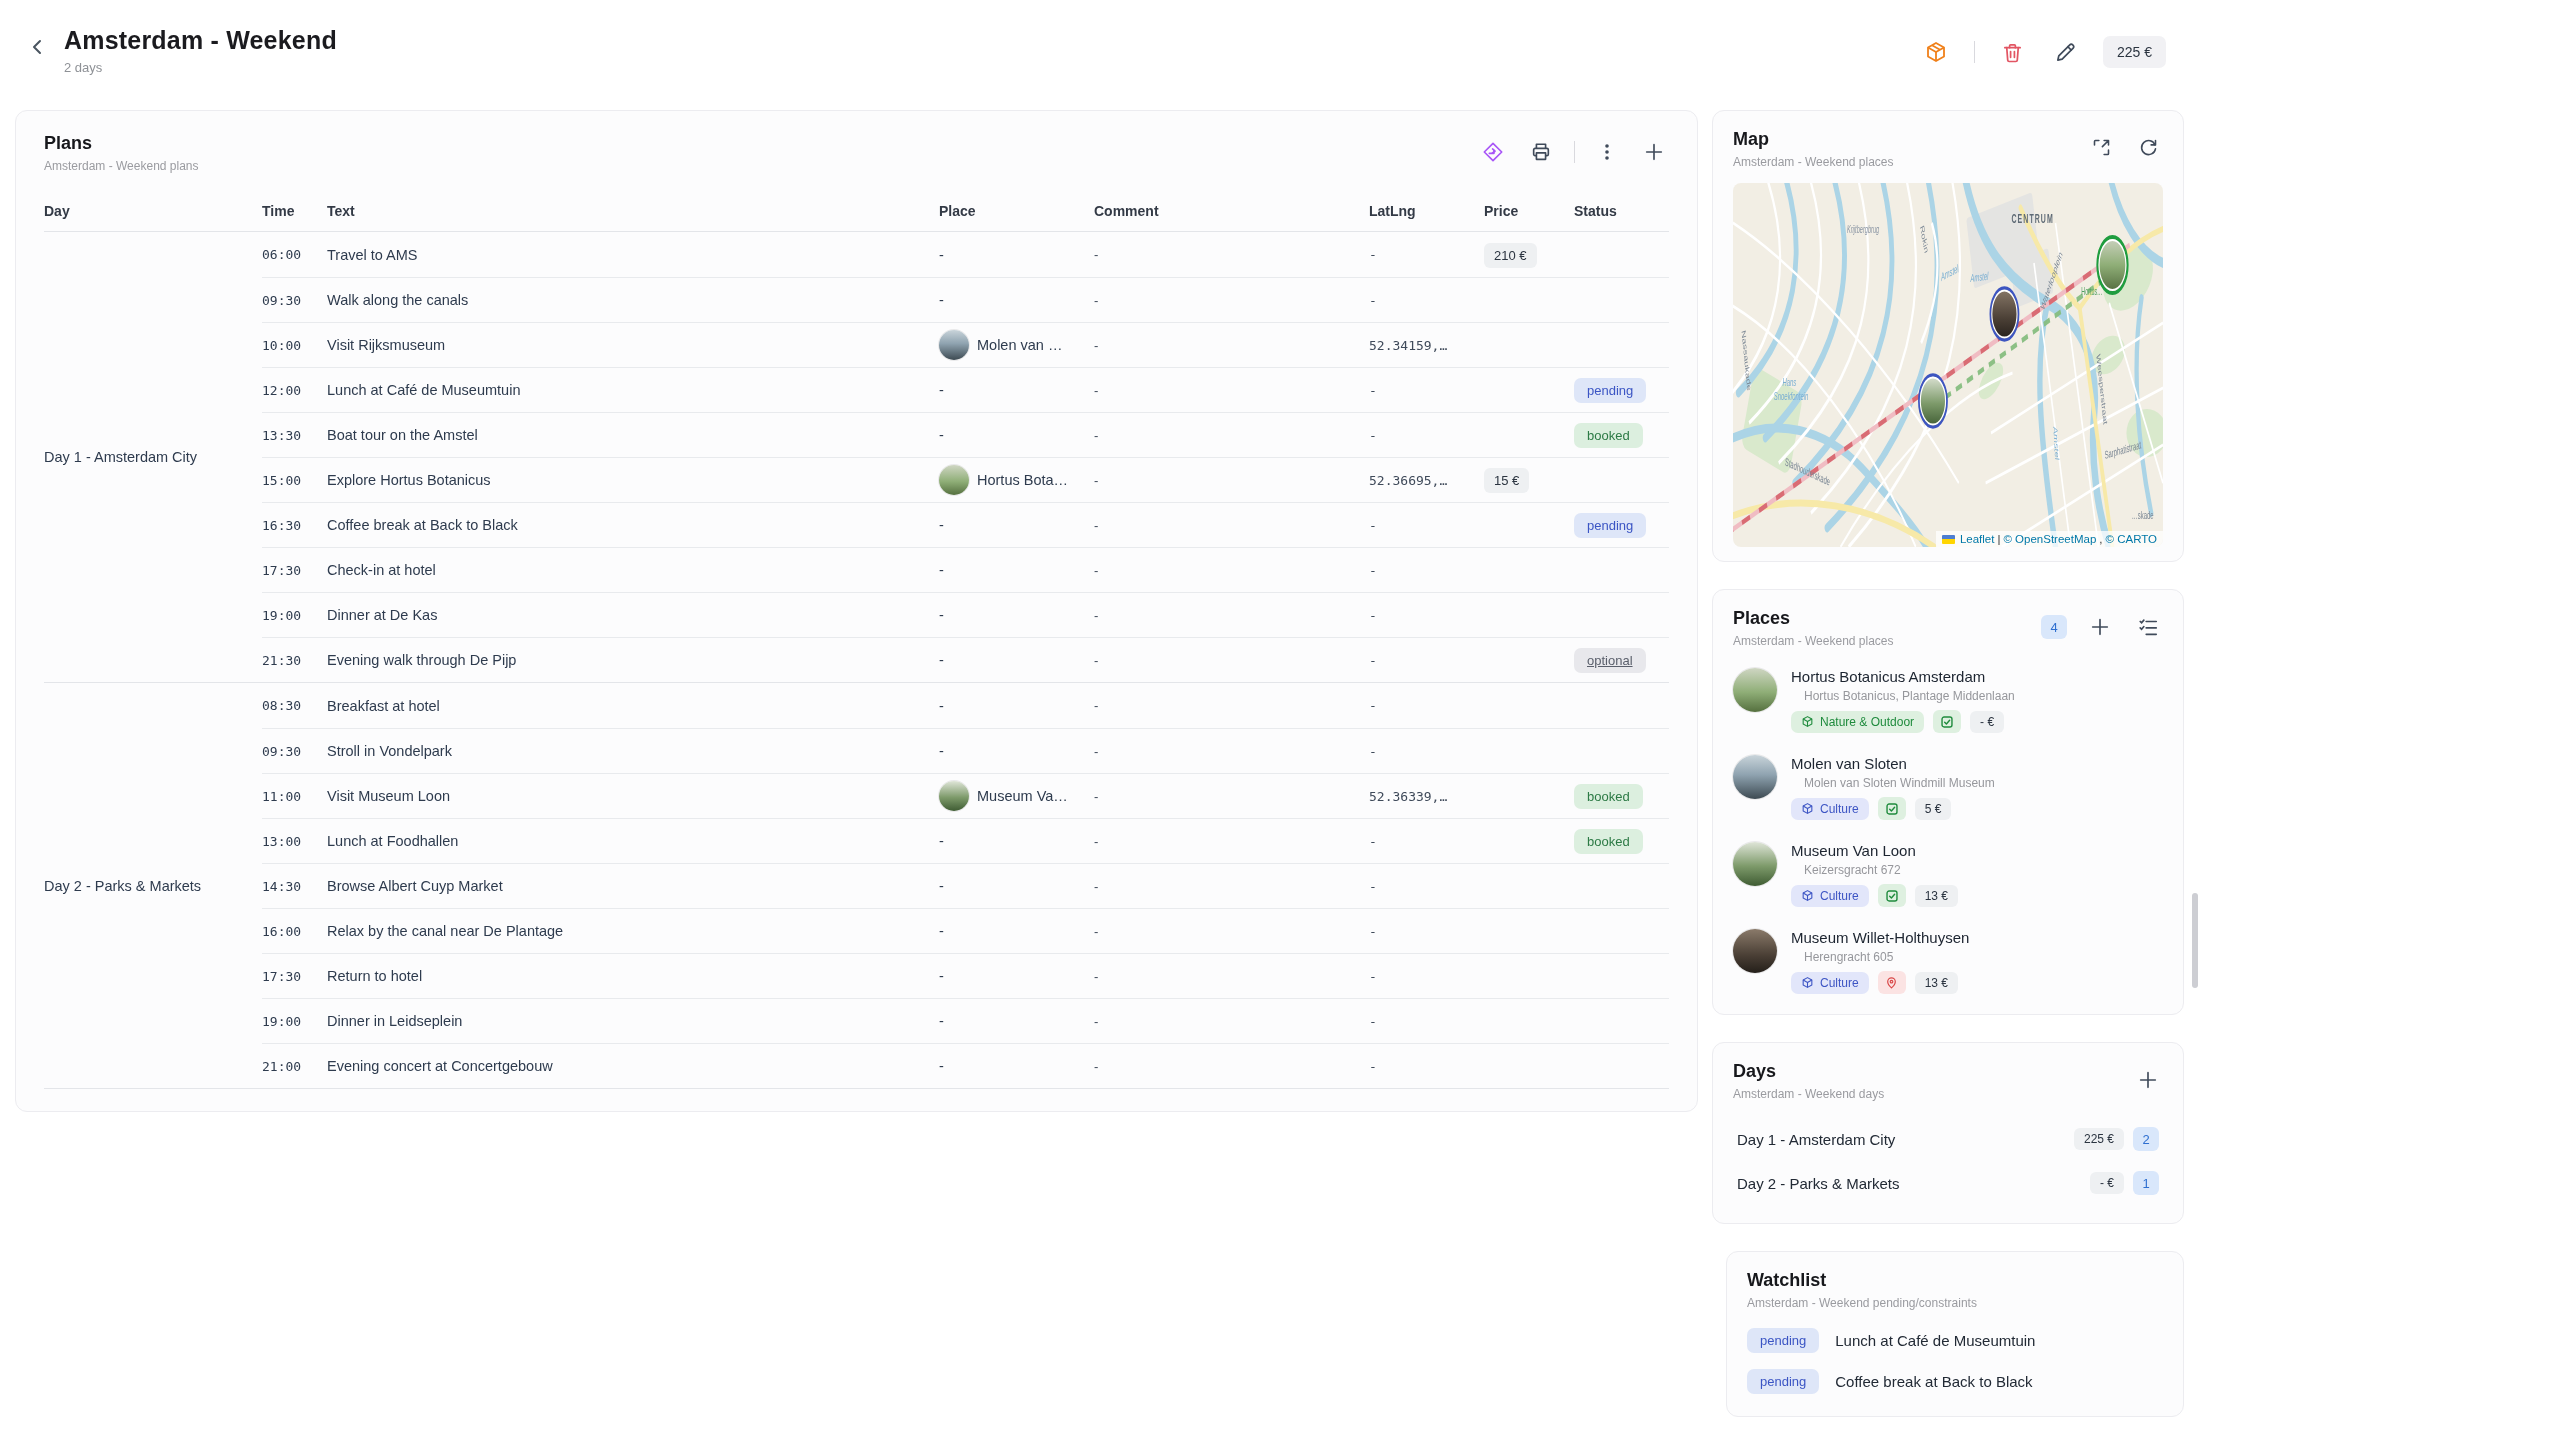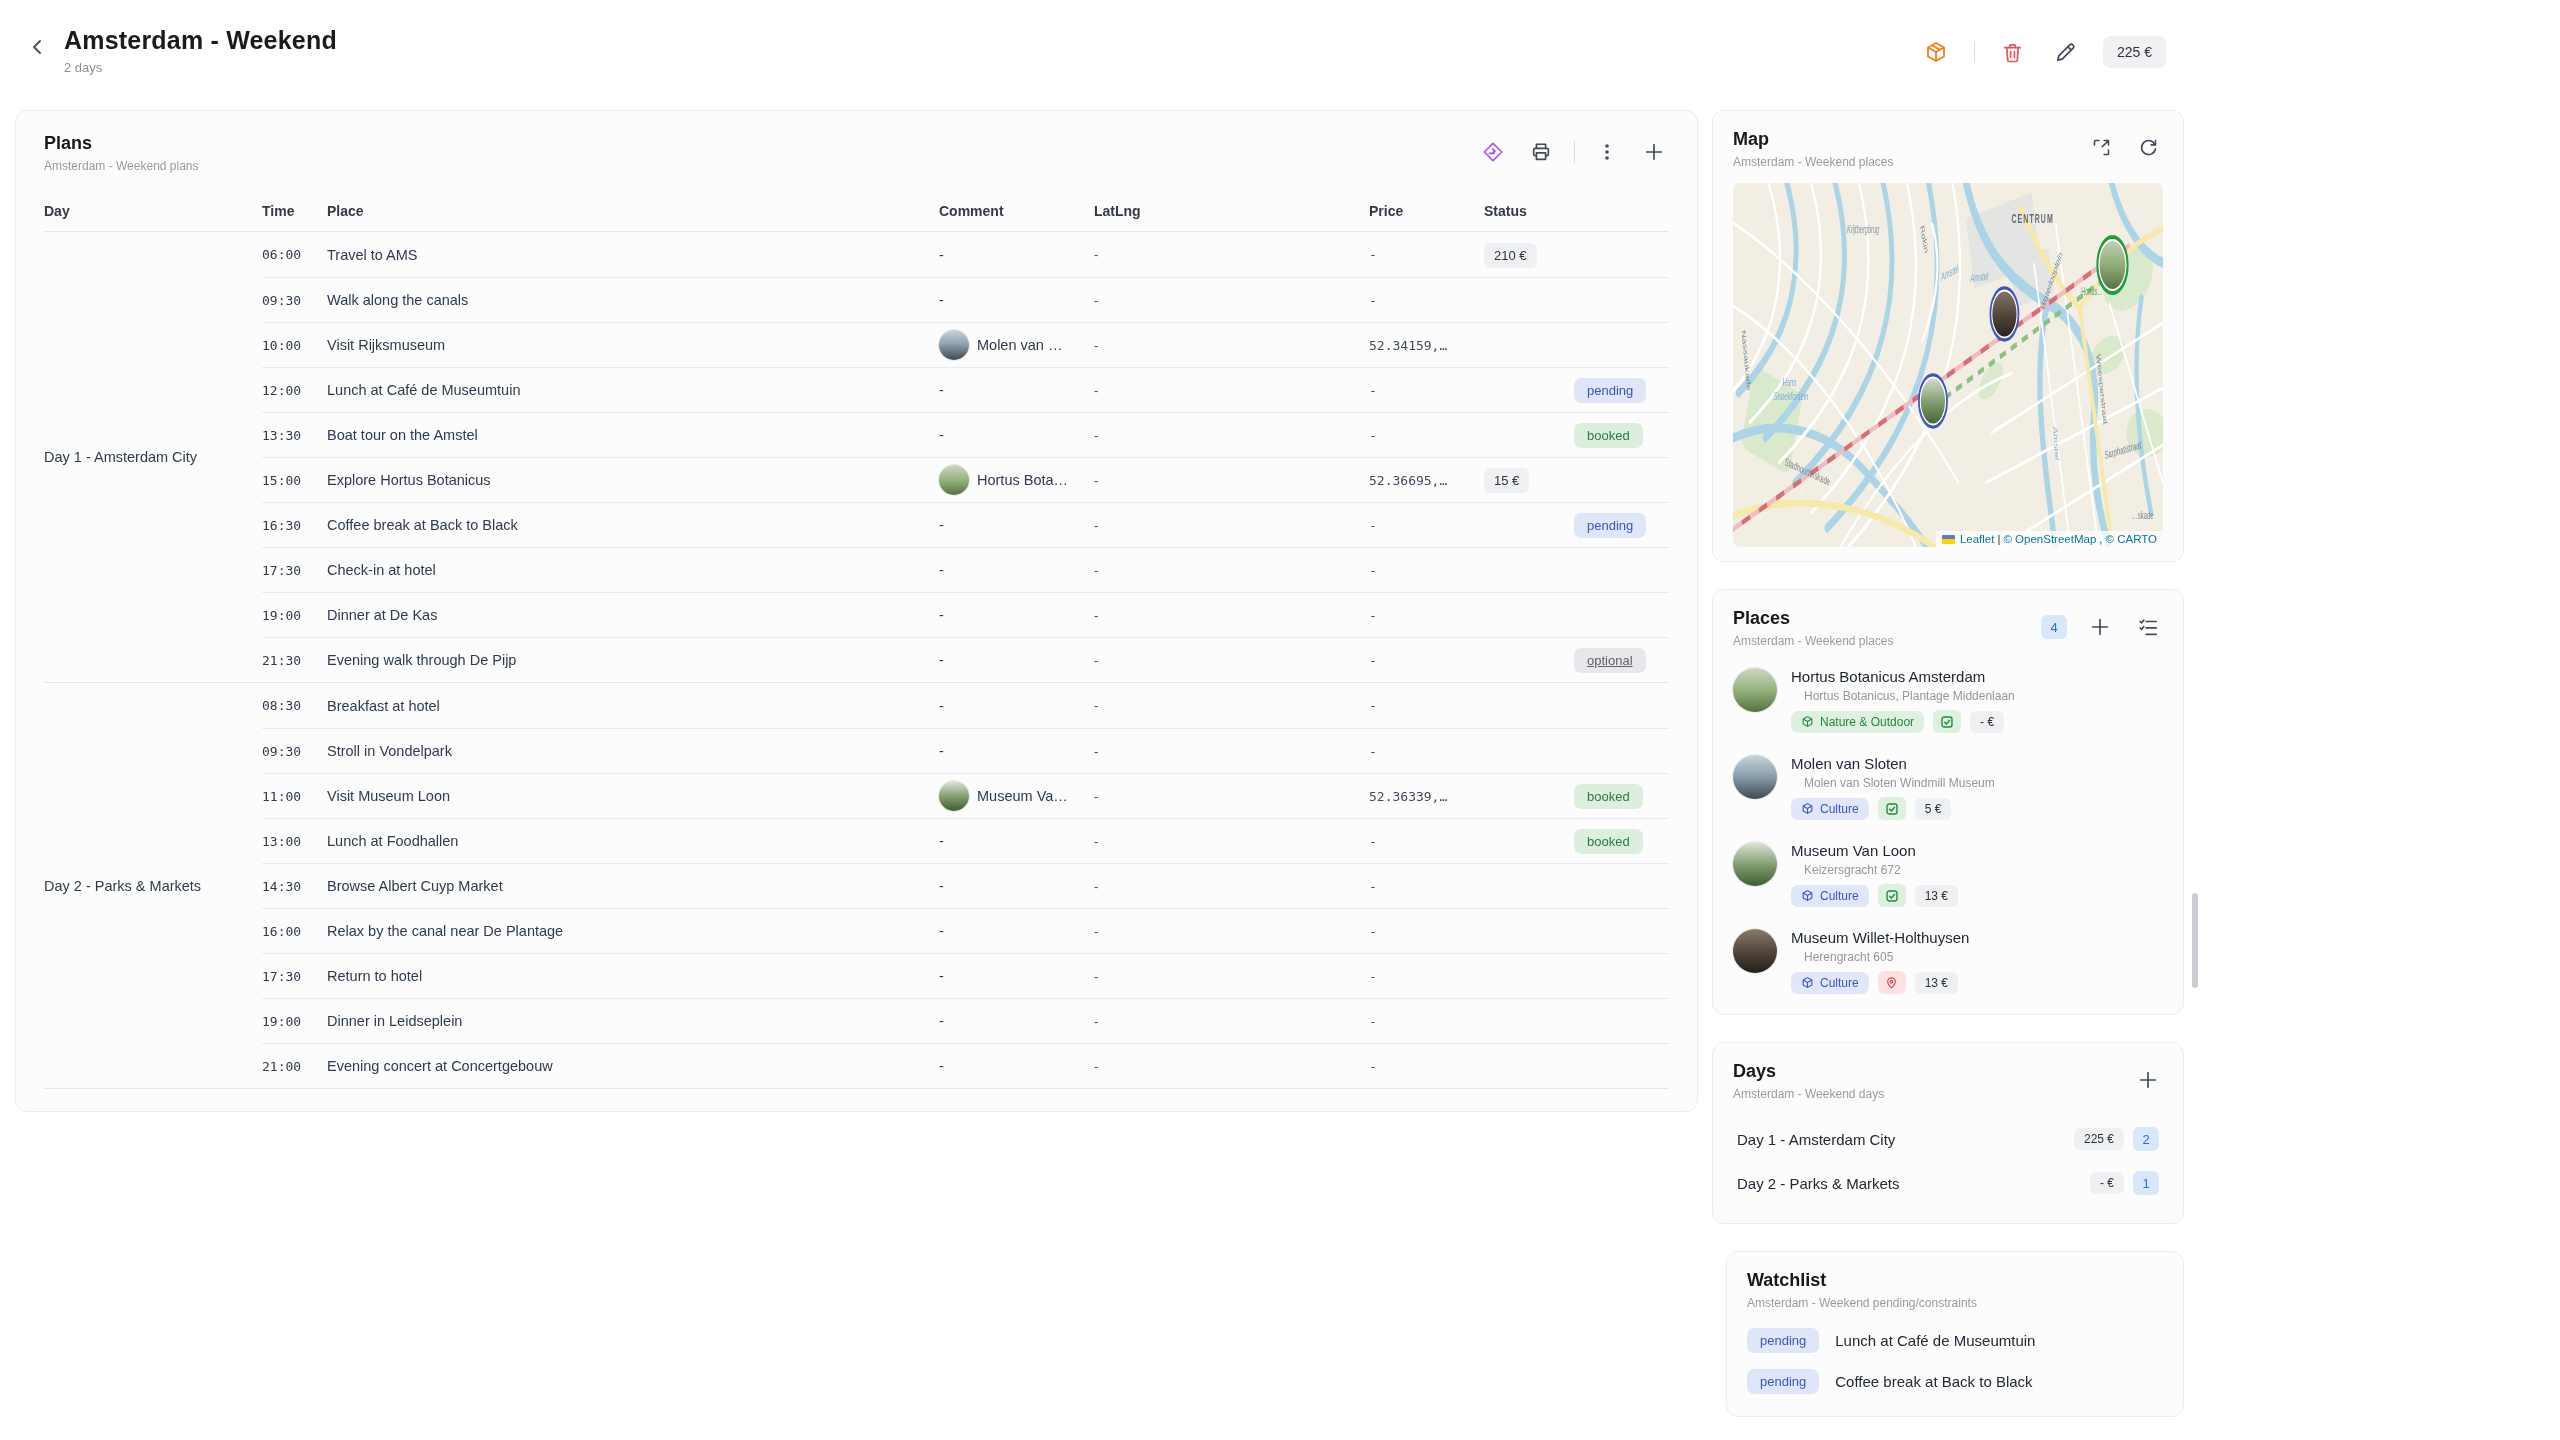--- a/index.html
+++ b/index.html
@@ -190,20 +190,21 @@
               </svg>
           </button>
         </div>
       </div>
 
       <div class="ptable">
         <div class="phead">
           <div class="h-day">Day</div>
           <div class="phead-grid">
             <div>Time</div>
+            <div>Text</div>
             <div>Place</div>
             <div>Comment</div>
             <div>LatLng</div>
             <div>Price</div>
             <div>Status</div>
           </div>
         </div>
         <div id="plans-body">
             <div class="pgroup">
     <div class="g-day">Day 1 - Amsterdam City</div>

